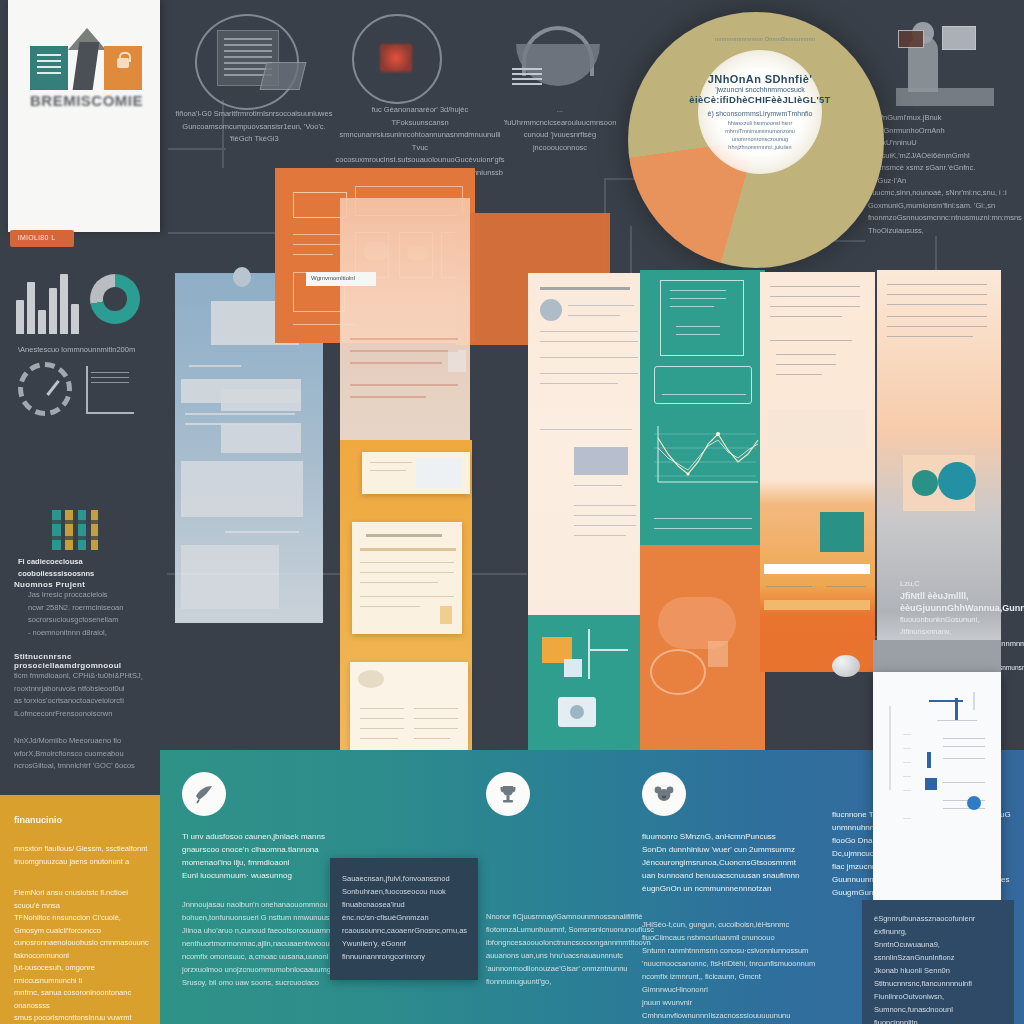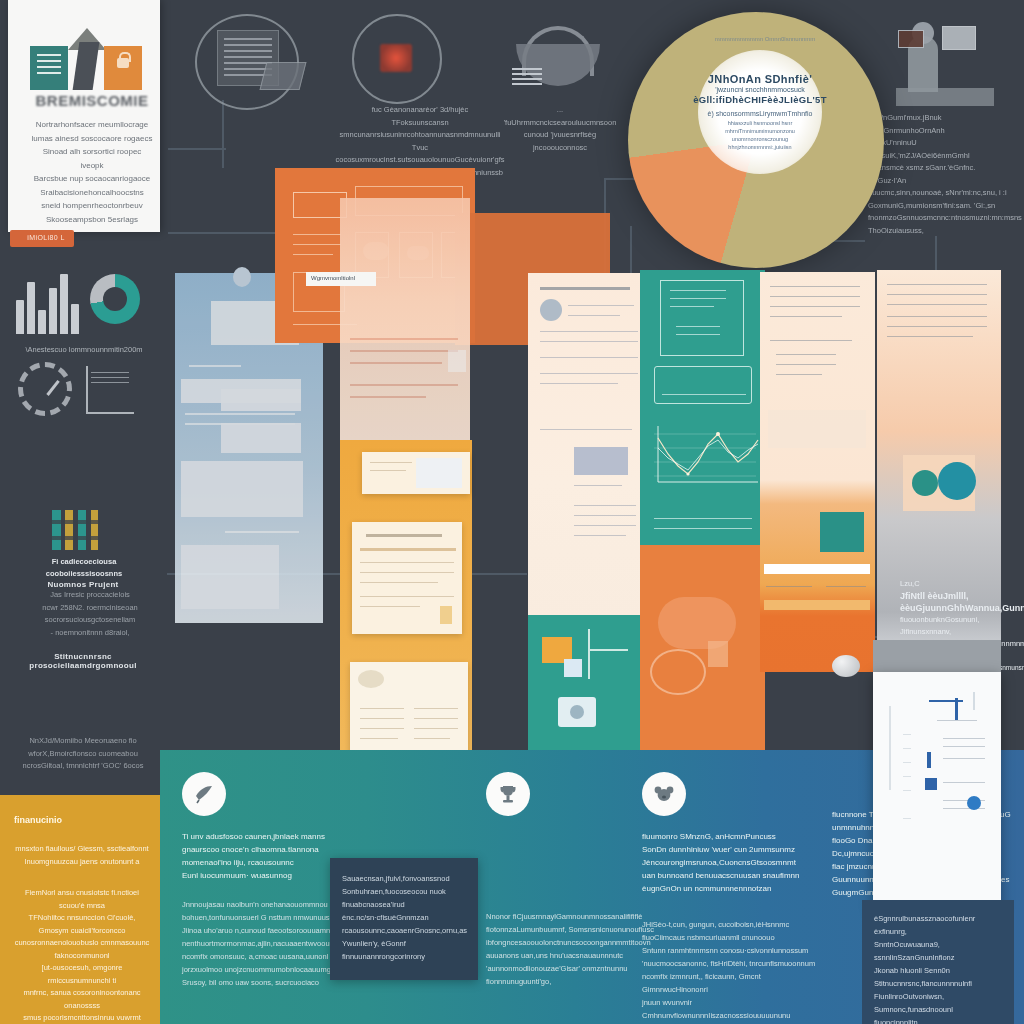--- a/index.html
+++ b/index.html
@@ -16,21 +16,21 @@
     display: block;
     border-radius: 2px;
     filter: blur(0.7px);
     opacity: .82;
     overflow: hidden;
     white-space: nowrap;
     text-overflow: clip;
   }
 
   
-  .sidebar { position:absolute; left:0; top:0; width:160px; height:756px;text-align:center; }
+  .sidebar { position:absolute; left:0; top:0; width:160px; height:756px; }
   .sb-white {
     position:absolute; left:8px; top:0; width:152px; height:232px;
     background:#f7f7f6;
     box-shadow: 2px 0 8px rgba(0,0,0,.30);
   }
   .logo-row { position:absolute; left:22px; top:28px; width:112px; height:66px; }
   .logo-teal { position:absolute; left:0; top:18px; width:38px; height:44px; background:#357f7a; }
   .logo-teal i { position:absolute; left:7px; top:8px; width:24px; height:2px; background:#dfece9;
                  box-shadow:0 6px 0 #dfece9, 0 12px 0 #dfece9, 0 18px 0 #dfece9; }
   .logo-arrow { position:absolute; left:36px; top:0; width:44px; height:62px; }
@@ -250,27 +250,20 @@
           </div>
         <div class="logo-arrow">
           <div class="head"></div>
             <div class="stem"></div>
         </div>
         <div class="logo-orange">
             <div class="lock"></div>
           </div>
       </div>
       <div class="sb-title bt">BREMISCOMIE</div>
-      <div class="sb-sub lines" style="white-space:pre-line">Nortrarhonfsacer meumllocrage
-lumas ainesd soscocaore rogaecs
-Sinoad alh sorsortici roopec iveopk
-Barcsbue nup socaocanriogaoce
-Sraibacisionehoncalhoocstns
-sneid hompenrheoctonrbeuv
-Skooseampsbon 5esrlags</div>
     </div>
 
     <div class="sb-badge">
       <span>iMiOLi80 L</span>
     </div>
 
     <div class="sb-icons1">
       <div class="bars">
         <b style="left:0;  height:34px;"></b>
         <b style="left:11px;height:52px;"></b>
@@ -296,20 +289,24 @@
     <div class="sb-block" style="top:580px;">
       <div class="sb-h">Nuomnos  Prujent</div>
       <div class="sb-p ind" style="white-space:pre-line">Jas  Irresic proccacielois
 ncwr 258N2. roermciniseoan
 socrorsuciousgctoseneliam
 - noemnonitnnn d8raiol,</div>
     </div>
 
     <div class="sb-block" style="top:652px;">
       <div class="sb-h">Stitnucnnrsnc prosociellaamdrgomnooul</div>
+      <div class="sb-p" style="white-space:pre-line">ticm fmmdioaonl, CPHi&amp;·tu0bI&amp;PHtSJ¸
+rooxtnnrjaboruvols ntfobsieoot0ul
+as  torxios'ocrtsanoctoacveiolorcti
+ILofmceconrFrensoonoiscrwn</div>
     </div>
 
     <div class="sb-block" style="top:735px;">
       <div class="sb-p" style="white-space:pre-line">NnXJd/Momiibo  Meeoruaeno fio
 wforX,Bmoircfionsco cuomeabou
 ncrosGiltoal, tmnnlchtrf 'GOC' 6ocos</div>
     </div>
 
     <div class="sb-yellow">
       <div class="yh">finanucinio</div>
@@ -328,20 +325,22 @@
     </div>
   </div>
 
   <div class="top-ic ic1">
     <div class="circ-line" style="left:0;top:0;width:104px;height:96px;"></div>
     <div class="doc">
         <i></i>
       </div>
     <div class="lap"></div>
   </div>
+  <div class="top-cap" style="left:174px; top:108px; width:160px; white-space:pre-line">fiñona'l-G0  Smaritfrmrotirnlsnrsocoaisuuniuwes
+Guncoamsomcumpuovsansisr1eun, 'Voo'c. 'fièGch  TkèGi3</div>
 
   <div class="top-ic ic2">
     <div class="circ-line" style="left:0;top:0;width:90px;height:90px;"></div>
     <div class="chip"></div>
   </div>
   <div class="top-cap" style="left:330px; top:104px; width:180px; white-space:pre-line">fuc  Gèanonanarèor' 3d/hujèc
 TFoksuunscansn smncunanrsiusuninrcohtoannunasnmdmnuunulli
 Tvuc  cocosuxmroucinst.sutsouauolounuoGucèvuionr'gfs
 fonuneuaè  èièCè/sunr,uocsoncuuuminsunniunssb</div>
 
@@ -366,21 +365,21 @@
 uuucmc,sinn,nounoaè, sNnr'mi:nc,snu, i :i
 GoxmuniG,mumionsm'fini:sam. 'Gi:,sn
 fnonmzoGsnnuosmcnnc:ntnosmuzni:mn:msns
 ThoOizuiaususs,</div>
 
   <div class="pie"></div>
   <div class="pie-top-label">mmmmmmmmmn  Omnn0lsnnunnmm</div>
   <div class="pie-center">
     <div class="t1">JNhOnAn  SDhnfiè'</div>
     <div class="t2">'jwzuncni  sncchhnmmocsuck</div>
-    <div class="t3">èGll:ifiDhèCHIFèèJLIèGL'5T</div>
+    <div class="t3">èièCè:ifiDhèCHIFèèJLIèGL'5T</div>
     <div class="t4">è) shconsormmsLirymwmTmhnfio</div>
     <div class="t5" style="white-space:pre-line">hhiasxzuli hsnmoonsl  hsnr mhrniTmnimumimumonzonu
 unomrnonronsczounug  hhnjzhnomnmnmi:,juiuiisn</div>
   </div>
 
   <div class="panel blue-stack">
     <div style="position:absolute;left:58px;top:-6px;width:18px;height:20px;border-radius:50%;background:#cfdde9;"></div>
     <div class="card" style="left:36px; top:28px; width:88px; height:44px;"></div>
     <div class="ln" style="left:14px; top:92px; width:52px;"></div>
     <div class="card" style="left:6px;  top:106px; width:120px; height:24px;"></div>
@@ -562,21 +561,21 @@
 
     <div class="bcol" style="left:14px; width:310px;">
       <div class="bicon" style="left:8px; top:22px;">
         <svg viewBox="0 0 24 24" fill="none" stroke="#5c6a72" stroke-width="1.6">
           <path d="M4 14 C8 7, 14 4, 20 4 C17 9, 13 14, 7 18 Z" fill="#6d7a82" stroke="none"></path>
           <path d="M7 18 L5 21"></path>
         </svg>
       </div>
       <div class="bh" style="left:8px; top:80px; width:290px; white-space:pre-line">Ti unv adusfosoo caunen,jbnlaek manns
 gnaurscoo cnoce'n clhaomna.tlannona
-momenaoi'ino iiju,  rcaousounnc
+momenaoi'ino iiju,  fmmdioaonl
 Eunl iuocunmuum· wuasunnog</div>
       <div class="bp" style="left:8px; top:148px; width:290px; white-space:pre-line">Jnnnoujasau naolbun'n onehanaouommnou
 bohuen,tonfunuonsuerl  G nsttum  nmwunuuspeoco
 Jiinoa uho'aruo n,cunoud faeootsoroouuamnoociodsl
 nenthuortmormonmac,ajlin,nacuaaentwvoou
 ncomfix omonsuuc,  a,cmoac uusana,uunonl
 jorzxuolmoo  unojzcnuommumobnlocaauumg
 Srusoy, bil omo uaw soons, sucrcuociaco</div>
     </div>
 

